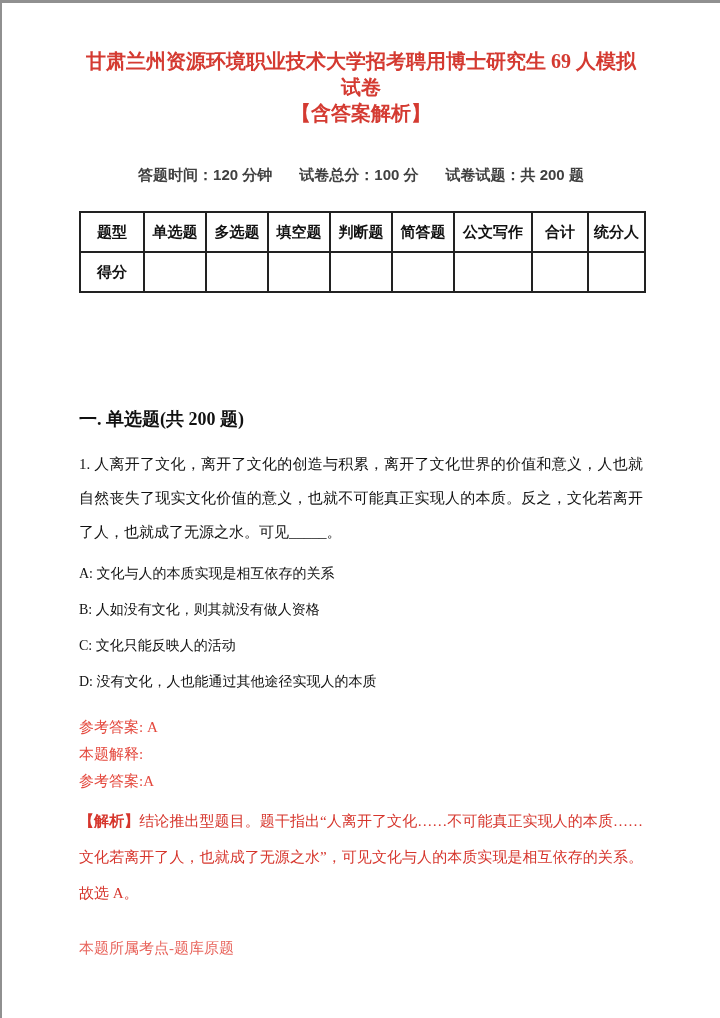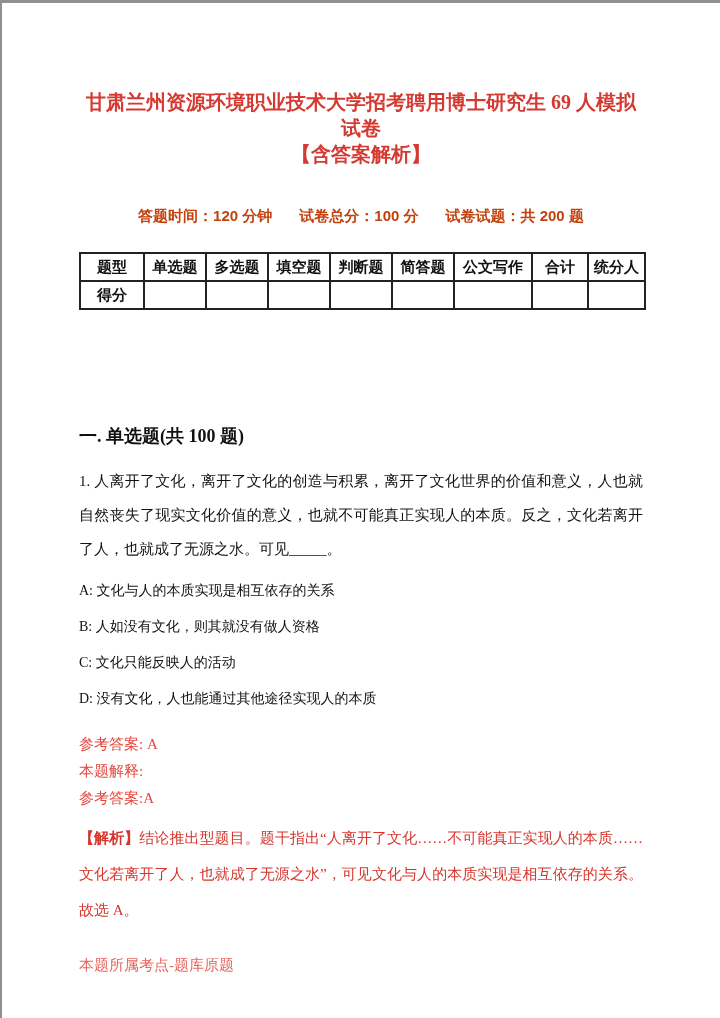--- a/index.html
+++ b/index.html
@@ -25,21 +25,21 @@
     background: #ffffff;
     border-top: 3px solid var(--border-gray);
     border-left: 2px solid var(--border-gray);
     overflow: hidden;
   }
   .doc {
     width: 564px;
     margin: 0 auto;
   }
   .title-line1 {
-    margin-top: 86px;
+    margin-top: 45px;
     text-align: center;
     color: var(--title-red);
     font-weight: bold;
     font-size: 20px;
     line-height: 26px;
   }
   .title-line2 {
     text-align: center;
     color: var(--title-red);
     font-weight: bold;
@@ -48,32 +48,32 @@
   }
   .info-row {
     margin-top: 39px;
     display: flex;
     justify-content: center;
     gap: 27px;
     font-family: "Liberation Sans", "DejaVu Sans", sans-serif;
     font-weight: bold;
     font-size: 15px;
     line-height: 20px;
-    color: #c2410c;
+    color: #404040;
     white-space: nowrap;
   }
   table.score-table {
     margin-top: 26px;
     width: 565px;
     border-collapse: collapse;
     table-layout: fixed;
   }
   table.score-table td {
     border: 2px solid var(--table-border);
-    height: 28px;
+    height: 40px;
     text-align: center;
     vertical-align: middle;
     font-weight: bold;
     font-size: 15px;
     padding: 0 2px;
   }
   .section-heading {
     margin-top: 114px;
     font-weight: bold;
     font-size: 18px;
@@ -159,21 +159,21 @@
           <td></td>
           <td></td>
           <td></td>
           <td></td>
           <td></td>
           <td></td>
         </tr>
       </tbody>
     </table>
 
-    <div class="section-heading">一. 单选题(共 100 题)</div>
+    <div class="section-heading">一. 单选题(共 200 题)</div>
 
     <div class="question-stem">1. 人离开了文化，离开了文化的创造与积累，离开了文化世界的价值和意义，人也就自然丧失了现实文化价值的意义，也就不可能真正实现人的本质。反之，文化若离开了人，也就成了无源之水。可见_____。</div>
 
     <div class="option">A: 文化与人的本质实现是相互依存的关系</div>
     <div class="option">B: 人如没有文化，则其就没有做人资格</div>
     <div class="option">C: 文化只能反映人的活动</div>
     <div class="option">D: 没有文化，人也能通过其他途径实现人的本质</div>
 
     <div class="answer-line first">参考答案: A</div>
     <div class="answer-line">本题解释:</div>

